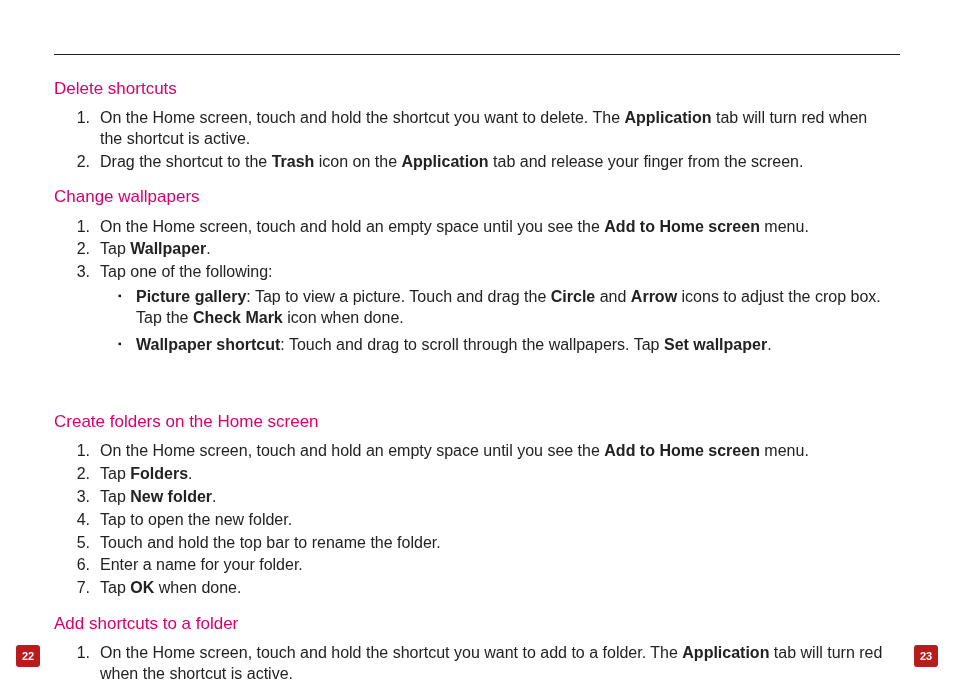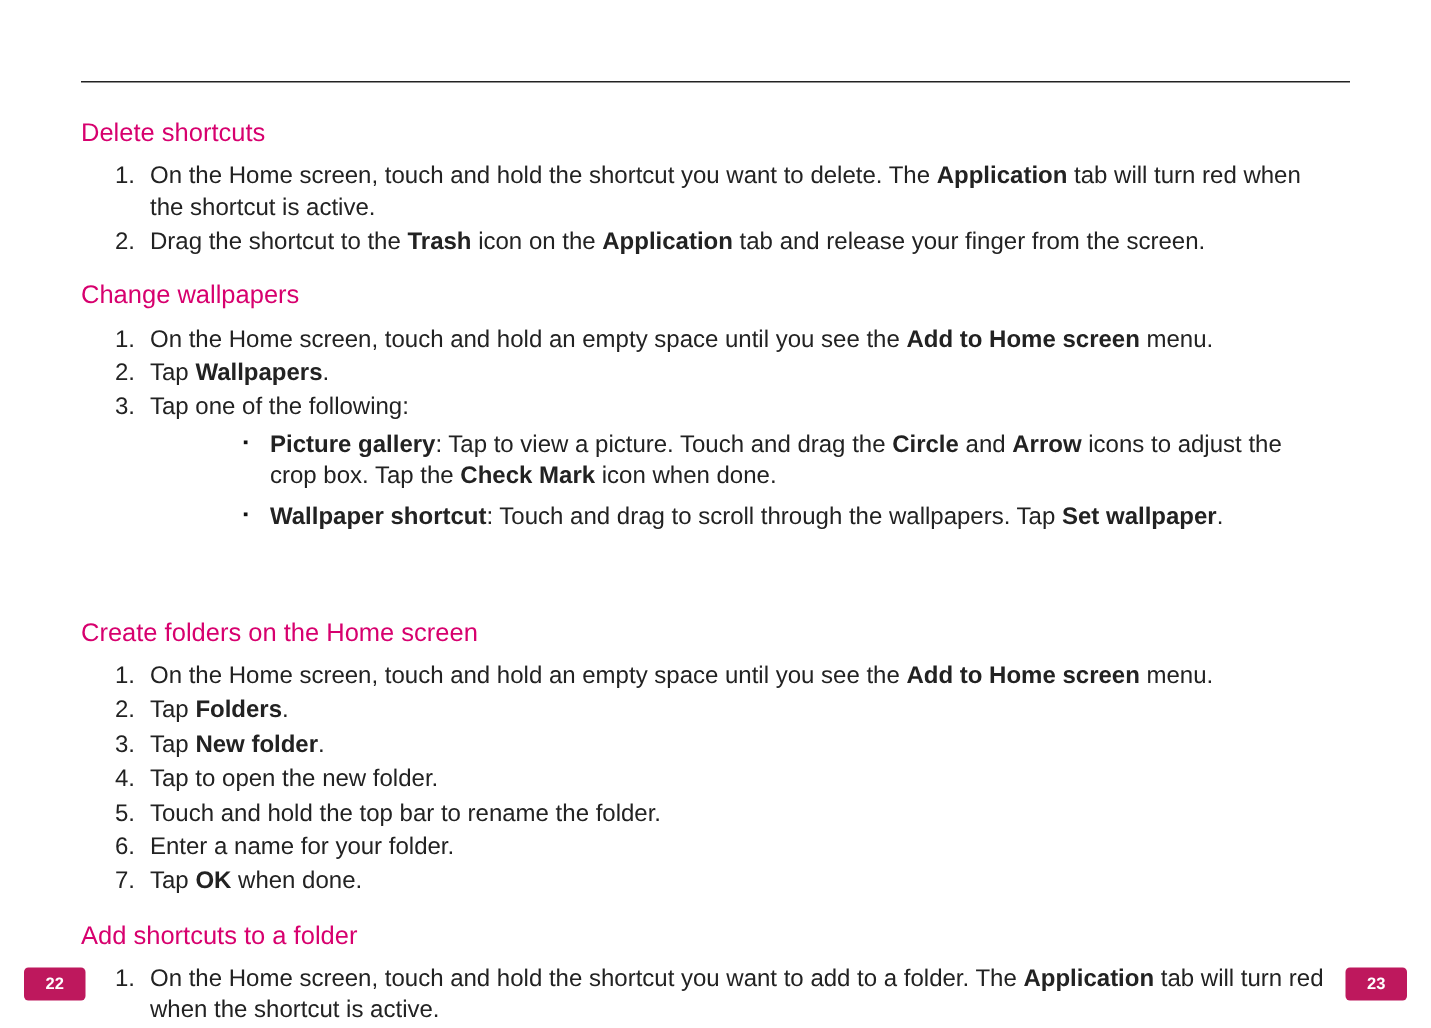--- a/index.html
+++ b/index.html
@@ -55,42 +55,41 @@
   .bold { font-weight: 700; }
   ul.bullets {
     list-style: none;
     padding-left: 28px;
     margin-top: 4px;
   }
   ul.bullets > li {
     position: relative;
     padding-left: 8px;
     margin-bottom: 6px;
-    margin-left: 44px;
   }
   ul.bullets > li::before {
     content: "▪";
     position: absolute;
     left: -10px;
     top: 2px;
     font-size: 10px;
     color: #111;
   }
   .note {
     font-size: 12.5px;
     color: #15803d;
     margin-top: 2px;
     padding-left: 46px;
   }
   .folio {
     position: absolute;
     bottom: 18px;
-    width: 41px;
+    width: 24px;
     height: 22px;
-    background: #be185d;
+    background: #b91c1c;
     color: #fff;
     font-size: 11px;
     font-weight: 600;
     display: flex;
     align-items: center;
     justify-content: center;
     border-radius: 3px;
   }
   .folio.left { left: 16px; }
   .folio.right { right: 16px; }
@@ -113,21 +112,21 @@
         <span>Drag the shortcut to the </span><span class="bold">Trash</span><span> icon on the </span><span class="bold">Application</span><span> tab and release your finger from the screen.</span>
       </li>
     </ol>
 
     <h3>Change wallpapers</h3>
     <ol>
       <li><span class="num">1.</span>
         <span>On the Home screen, touch and hold an empty space until you see the </span><span class="bold">Add to Home screen</span><span> menu.</span>
       </li>
       <li><span class="num">2.</span>
-        <span>Tap </span><span class="bold">Wallpapers</span><span>.</span>
+        <span>Tap </span><span class="bold">Wallpaper</span><span>.</span>
       </li>
       <li><span class="num">3.</span>
         <span>Tap one of the following:</span>
         <ul class="bullets">
           <li>
             <span class="bold">Picture gallery</span><span>: Tap to view a picture. Touch and drag the </span><span class="bold">Circle</span><span> and </span><span class="bold">Arrow</span><span> icons to adjust the crop box. Tap the </span><span class="bold">Check Mark</span><span> icon when done.</span>
           </li>
           <li>
             <span class="bold">Wallpaper shortcut</span><span>: Touch and drag to scroll through the wallpapers. Tap </span><span class="bold">Set wallpaper</span><span>.</span>
           </li>

